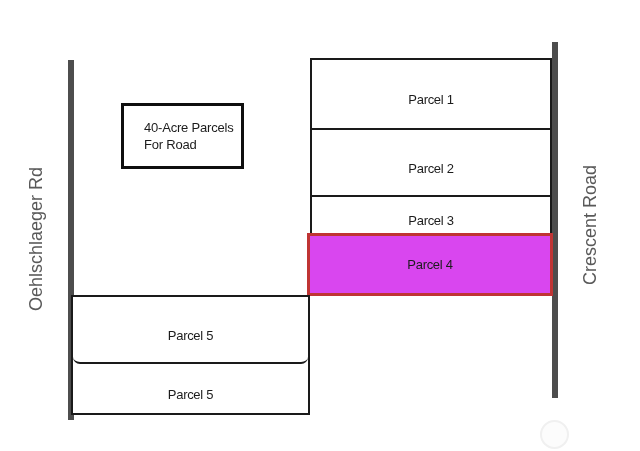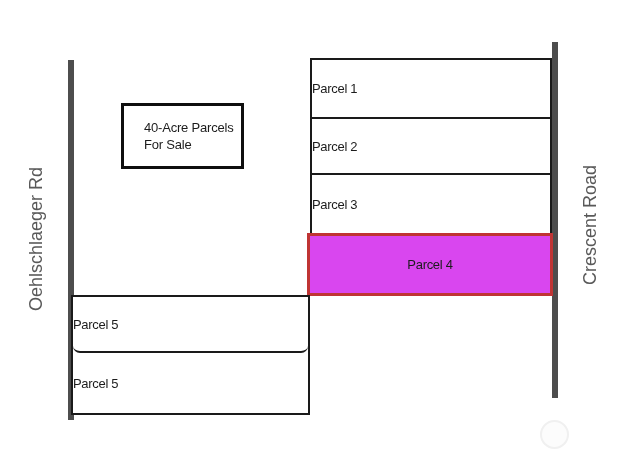--- a/index.html
+++ b/index.html
@@ -52,22 +52,23 @@
   .groupA {
     position: absolute;
     left: 310px; top: 58px;
     width: 242px; height: 177px;
     box-sizing: border-box;
     border: 2px solid var(--parcel-border, #1a1a1a);
     background: #ffffff;
     display: flex; flex-direction: column;
   }
   .row {
-    display: flex; align-items: center; 
+    display: flex; align-items: center; justify-content: center;
     box-sizing: border-box;
+    margin-top: 11px;
   }
   .groupA .r1 { height: 59px; border-bottom: 2px solid var(--parcel-border, #1a1a1a); }
   .groupA .r2 { height: 56px; border-bottom: 2px solid var(--parcel-border, #1a1a1a); }
   .groupA .r3 { flex: 1; border-radius: 20px; }
 
   
   .parcel4 {
     position: absolute;
     left: 307px; top: 233px;
     width: 246px; height: 63px;
@@ -113,21 +114,21 @@
 
   <div class="bar left"></div>
   <div class="bar right"></div>
 
   <div class="road-label left">Oehlschlaeger Rd</div>
 
   <div class="road-label right">Crescent Road</div>
 
   <div class="sale-box">
     <div>40-Acre Parcels</div>
-    <div>For Sale</div>
+    <div>For Road</div>
   </div>
 
   <div class="groupA">
     <div class="row r1">
       <span class="plabel">Parcel 1</span>
     </div>
     <div class="row r2">
       <span class="plabel">Parcel 2</span>
     </div>
     <div class="row r3">

